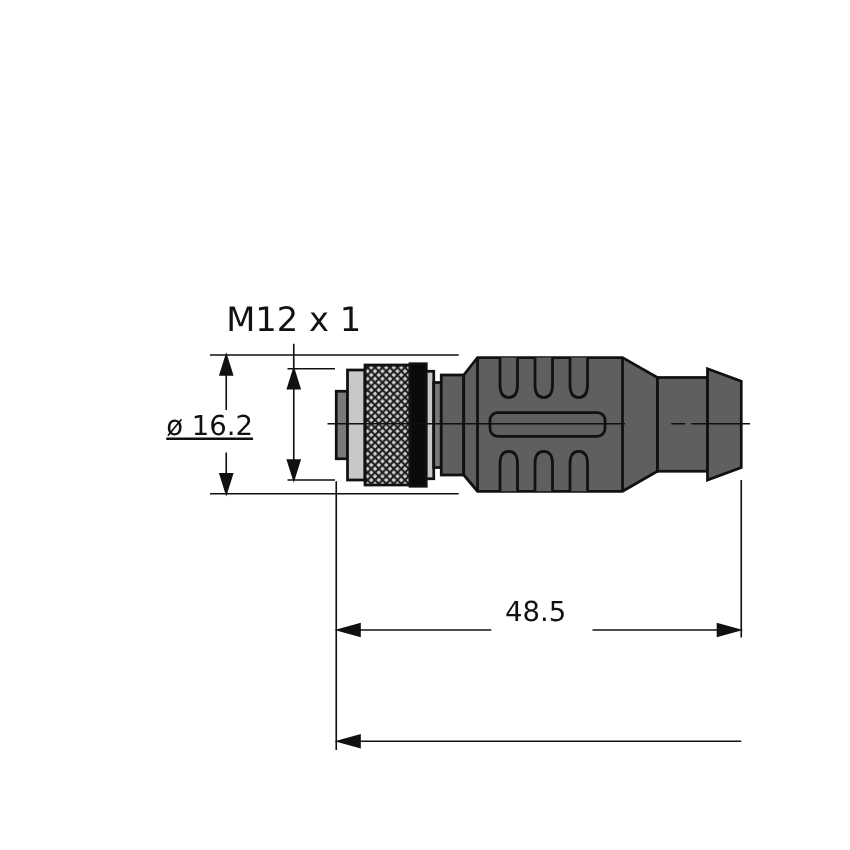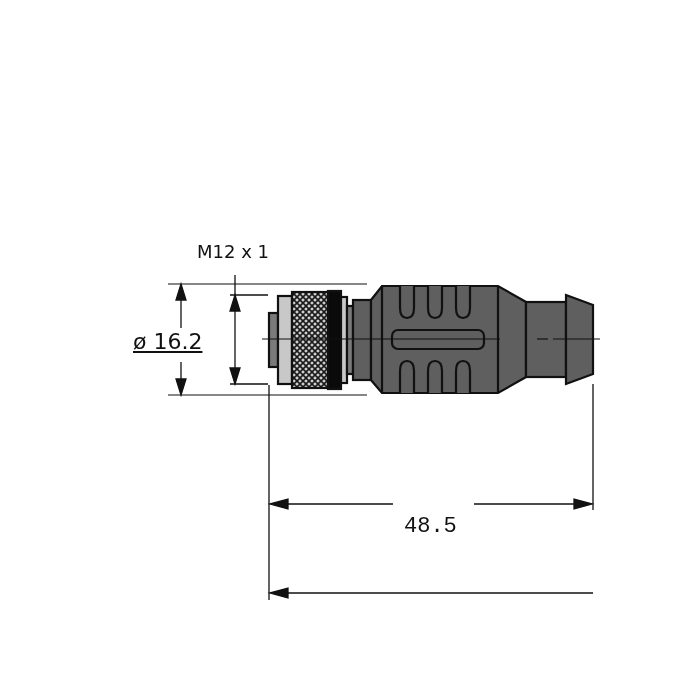--- a/index.html
+++ b/index.html
@@ -90,15 +90,15 @@
     <polygon points="270,504 288,499 288,509"></polygon>
     <polygon points="592,504 574,499 574,509"></polygon>
   </g>
 
   <g stroke="#111" stroke-width="1.3" fill="#111">
     <line x1="285" y1="593" x2="593" y2="593"></line>
     <polygon points="270,593 288,588 288,598"></polygon>
   </g>
 </svg>
 
-<div class="lbl" style="left:197px; top:243px; font-size:18px;">M12 x 1</div>
+<div class="lbl" style="left:181px; top:243px; font-size:27px;">M12 x 1</div>
 <div class="lbl" style="left:133px; top:331px; font-size:22px;text-decoration:underline;">ø 16.2</div>
-<div class="lbl" style="left:404px; top:516px; font-size:22px;font-family:Liberation Mono, monospace;">48.5</div>
+<div class="lbl" style="left:404px; top:480px; font-size:22px;">48.5</div>
 
 </body></html>

